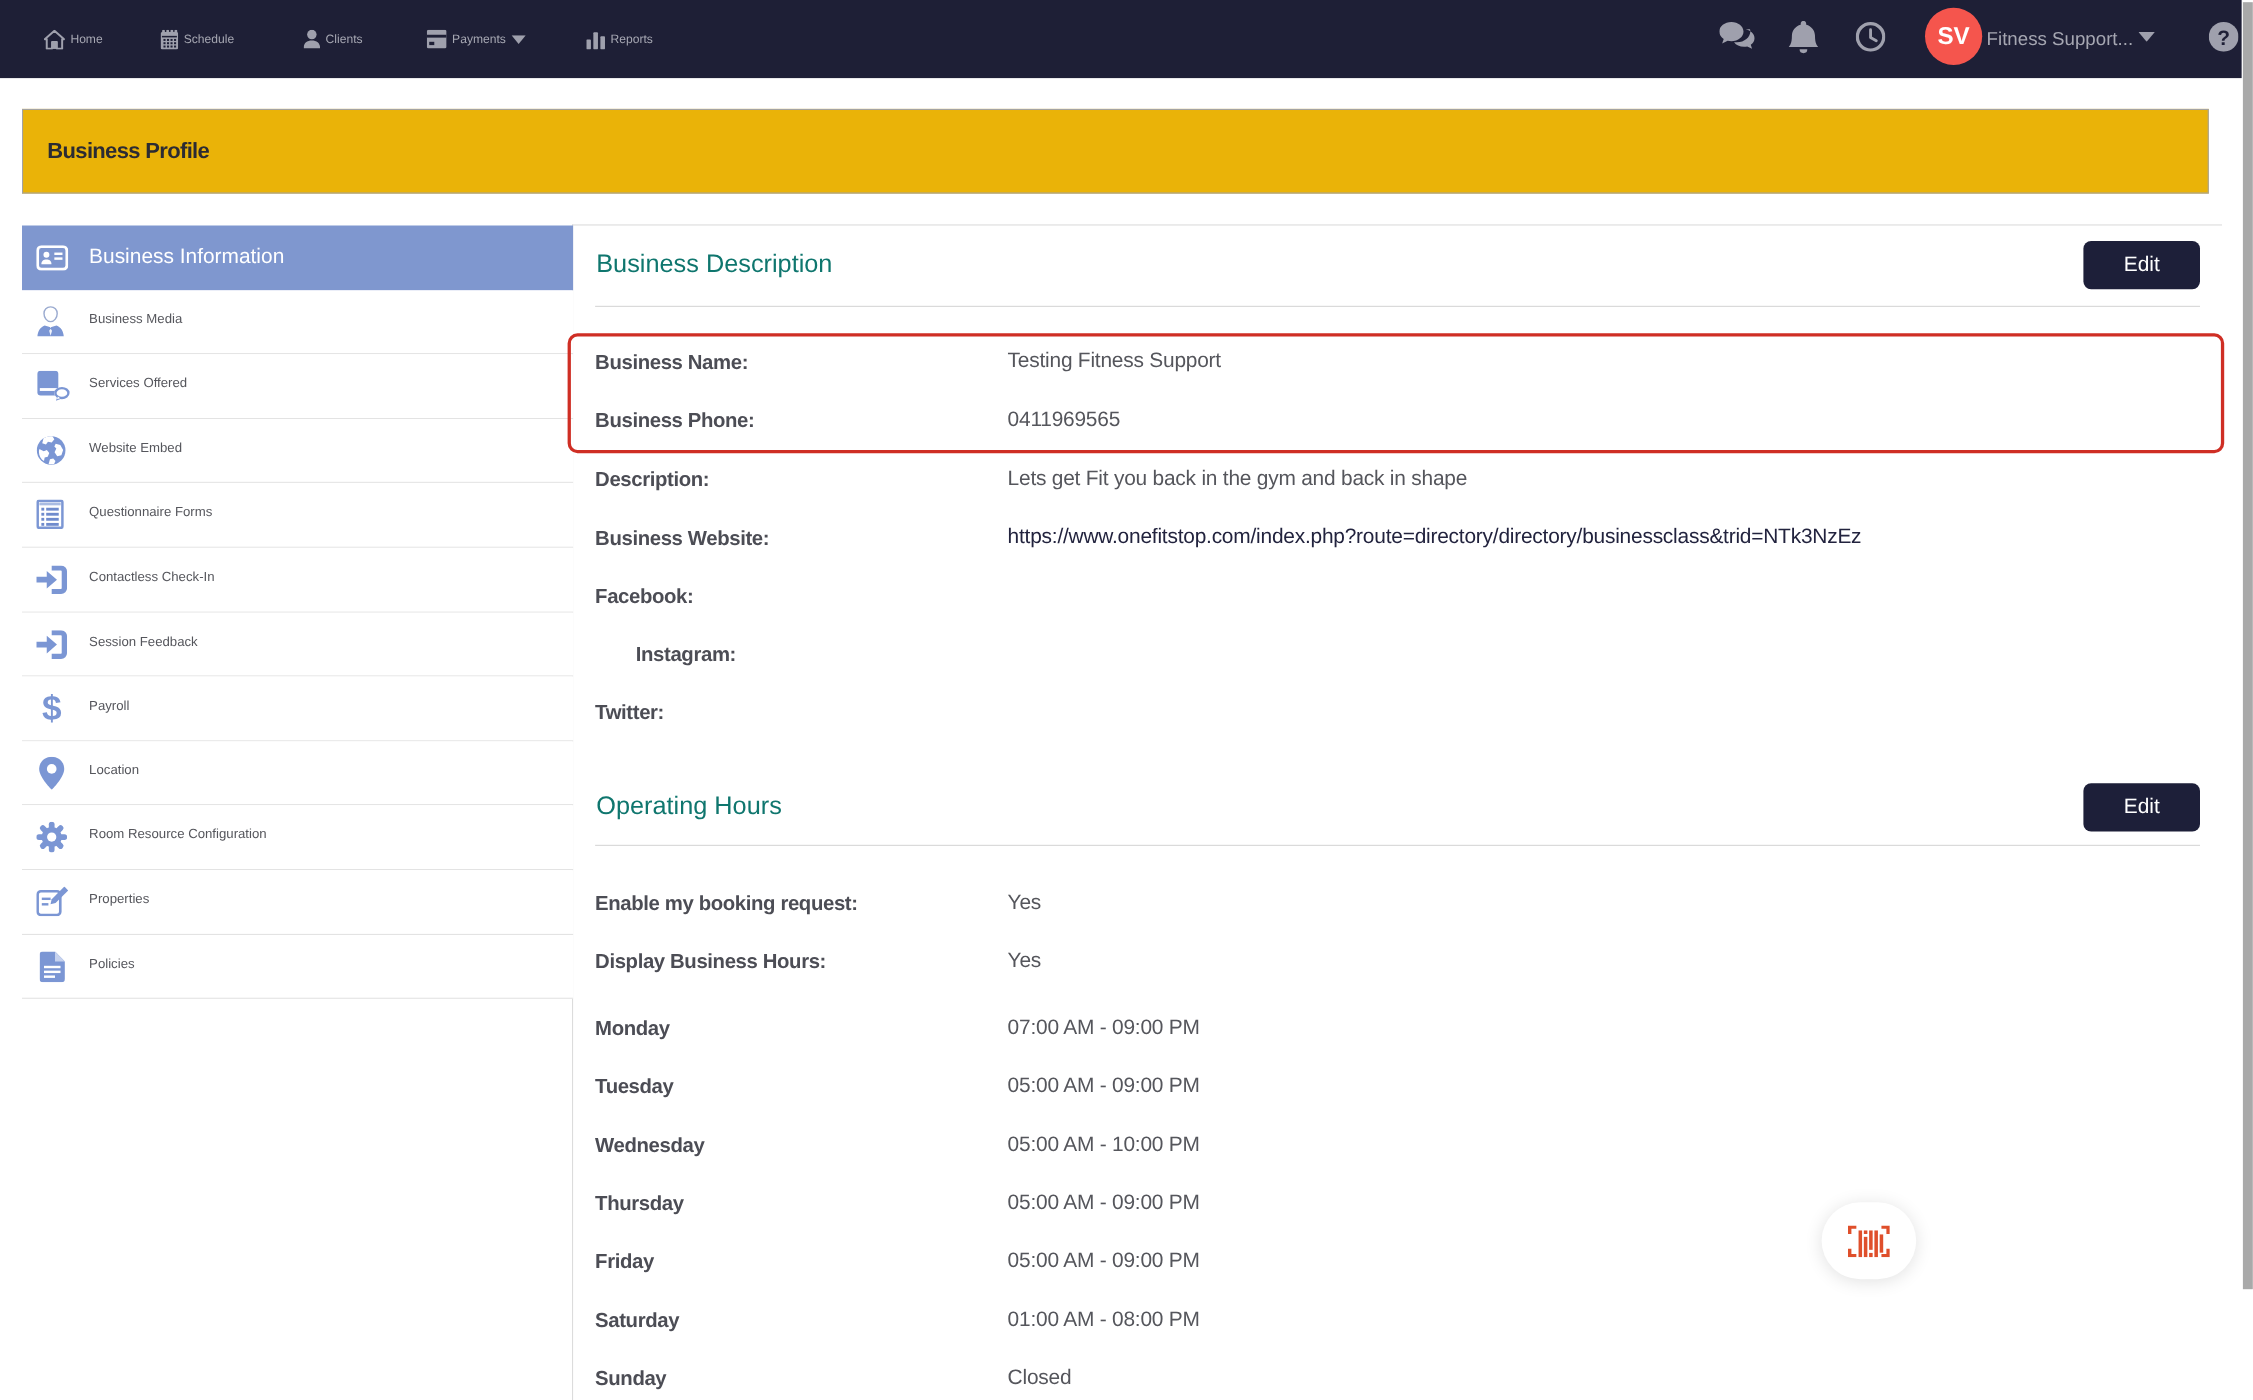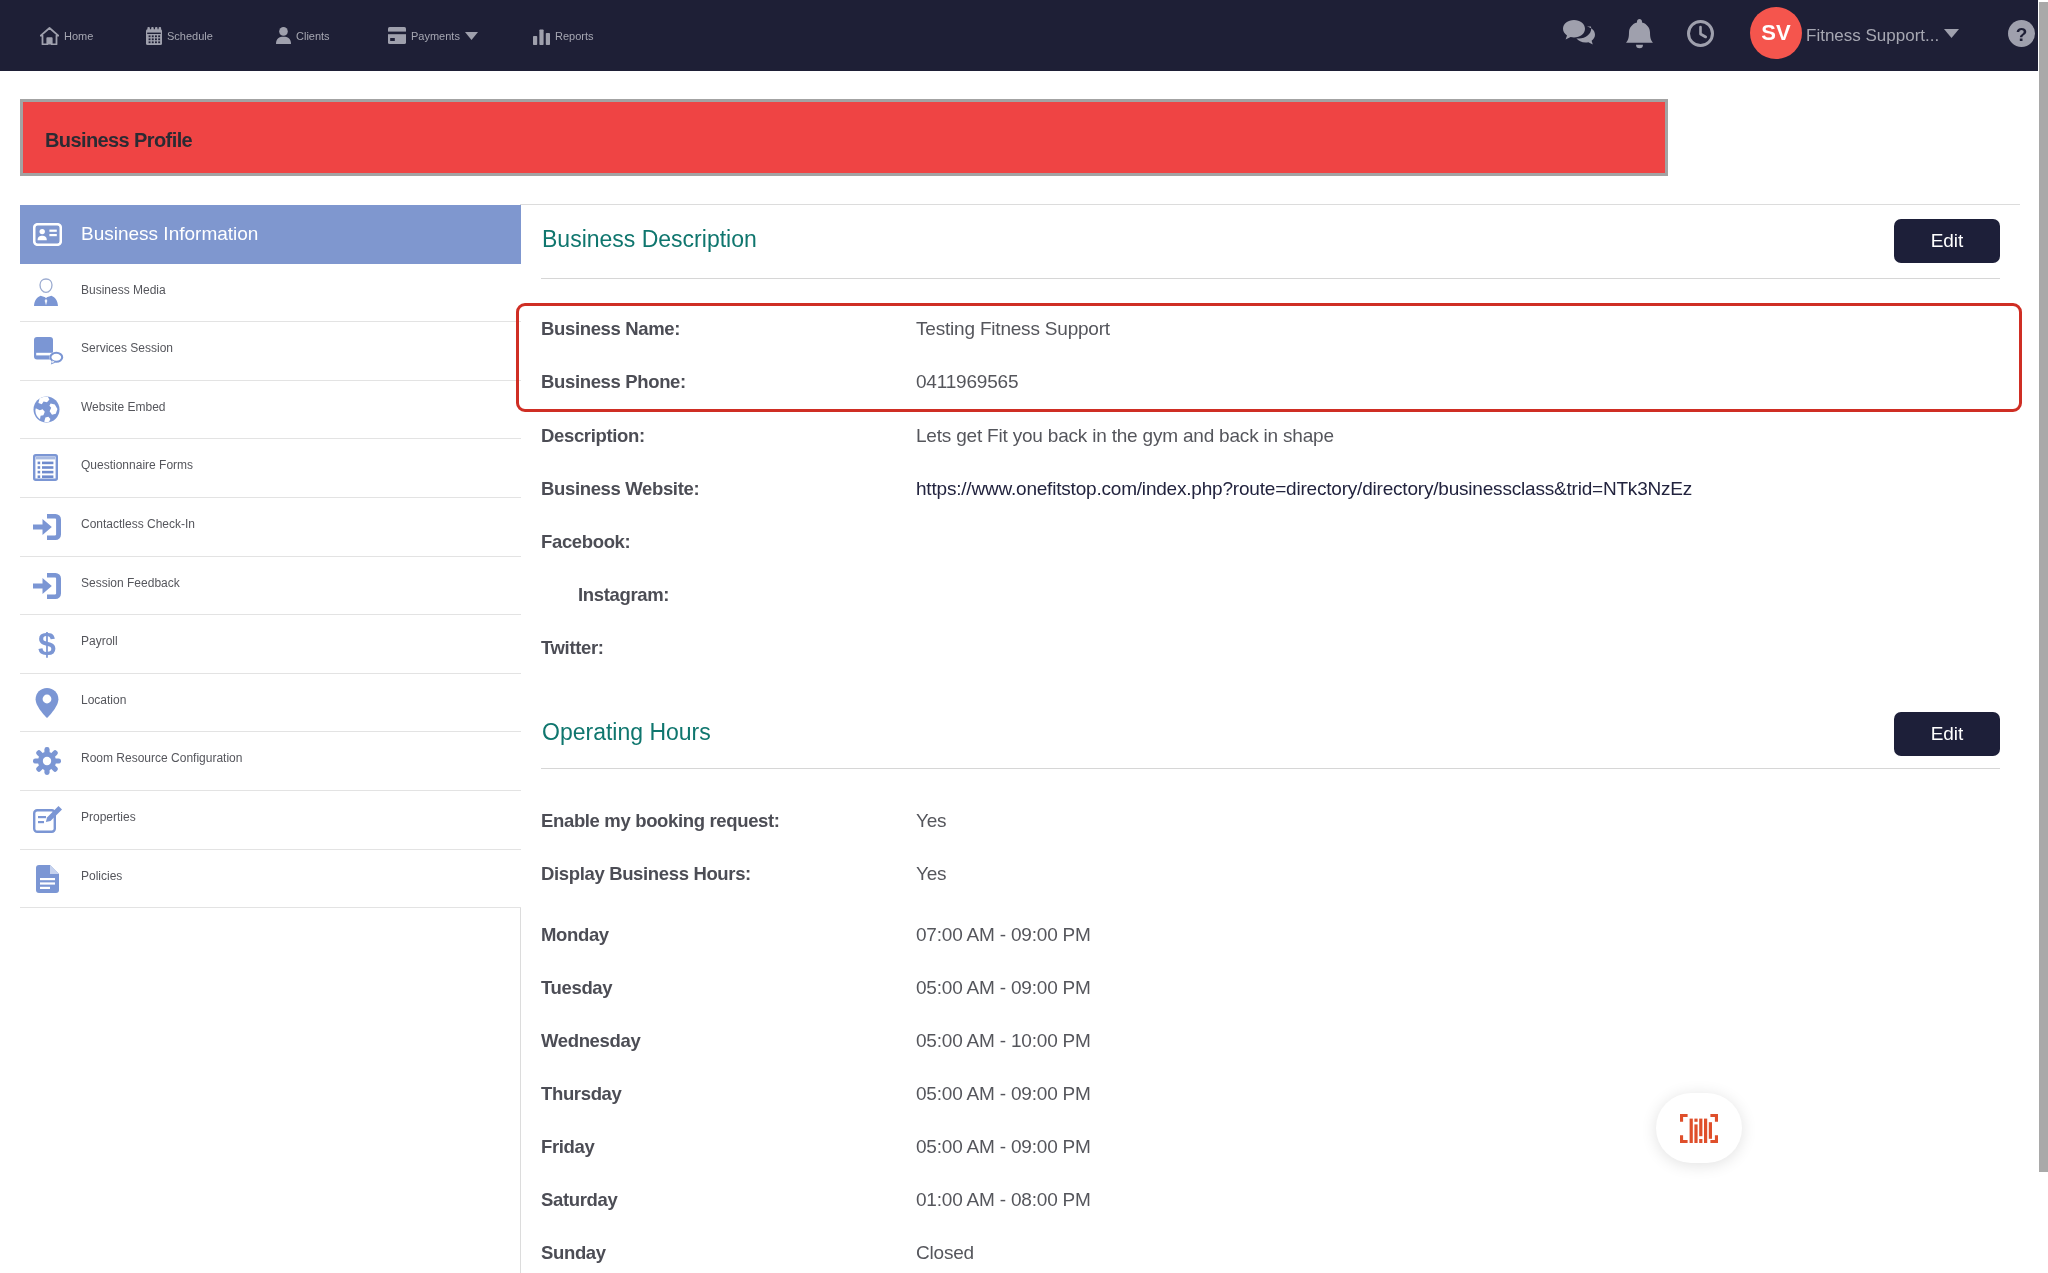--- a/index.html
+++ b/index.html
@@ -16,22 +16,22 @@
     color:#a6a7b2; font-size:17px; }
   .avatar { position:absolute; left:1750px; top:7px; width:52px; height:52px; border-radius:50%;
     background:#f5554d; color:#ffffff; font-size:22px; font-weight:bold;
     display:flex; align-items:center; justify-content:center; }
 
   
   .sbtrack { position:absolute; left:2038px; top:0; width:10px; height:1273px; background:#ffffff; }
   .sbthumb { position:absolute; left:2039px; top:2px; width:9px; height:1170px; background:#a9a9a9; }
 
   
-  .card { position:absolute; left:20px; top:99px; width:1648px; height:77px;
-    background:#ef4444; border:3px solid #a3a3a3; }
+  .card { position:absolute; left:20px; top:99px; width:1988px; height:77px;
+    background:#eab308; border:1px solid #a3a3a3; }
   .card span { position:absolute; left:22px; top:27px; font-size:20px; font-weight:bold; color:#2b2b33; letter-spacing:-0.6px; }
 
   
   .panel { position:absolute; left:520px; top:204px; width:1500px; height:1069px;
     background:#ffffff; border-top:1px solid #dcdcdc; border-left:1px solid #dcdcdc; }
 
   
   .srow { position:absolute; left:20px; width:501px; height:59px; background:#ffffff;
     border-bottom:1px solid #e3e3e3; }
   .srow .txt { position:absolute; left:61px; top:19px; font-size:12px; color:#55565c; }
@@ -174,21 +174,21 @@
 </div>
 <div class="srow" style="top:322px;height:59px;">
   <svg width="31" height="28" viewBox="0 0 31 28" style="top:15px;">
     <rect x="1" y="0" width="19" height="22.5" rx="3" fill="#7b96d4"></rect>
     <rect x="3.2" y="15.8" width="16.8" height="2.6" fill="#ffffff"></rect>
     <ellipse cx="23.3" cy="20.3" rx="7" ry="5.6" fill="#ffffff"></ellipse>
     <ellipse cx="23.3" cy="20.3" rx="5.9" ry="4.5" fill="none" stroke="#7b96d4" stroke-width="2.1"></ellipse>
     <path d="M19.2 23.6 l-1.4 3.8 4.4-1.6 z" fill="#7b96d4"></path>
     <path d="M19.6 23.4 l-0.8 2.6 2.8-1 z" fill="#ffffff"></path>
   </svg>
-  <span class="txt">Services Session</span>
+  <span class="txt">Services Offered</span>
 </div>
 <div class="srow" style="top:381px;height:58px;">
   <svg width="27" height="27" viewBox="0 0 27 27" style="top:15px;">
     <circle cx="13.5" cy="13.5" r="13" fill="#7b96d4"></circle>
     <path d="M6.5 2.6 c2.5-1.6 5.5-2.2 8.3-1.8 l1.6 2.6 -2.4 2.8 -3.4-0.6 -1.8 2.6 -3.4-1.2 z" fill="#ffffff"></path>
     <path d="M17.6 7.4 l4.2 1.2 2.6 4.4 -1.6 4.8 -3.8 1 -2.4-3.6 1.6-3.4 -1.8-2 z" fill="#ffffff"></path>
     <path d="M3.2 12.4 l3.6 1.8 2.8-1 2.2 2.6 -1.4 3.4 -2.8 0.6 -0.6 3.4 c-2.8-1.8-4.6-5-4.6-8.4 0-0.8 0.1-1.6 0.3-2.4 z" fill="#ffffff"></path>
     <path d="M12.4 21.4 l3 -0.6 2 2.2 -1.2 2.8 c-1.6 0.4-3.4 0.4-5 0 z" fill="#ffffff"></path>
   </svg>
   <span class="txt">Website Embed</span>

